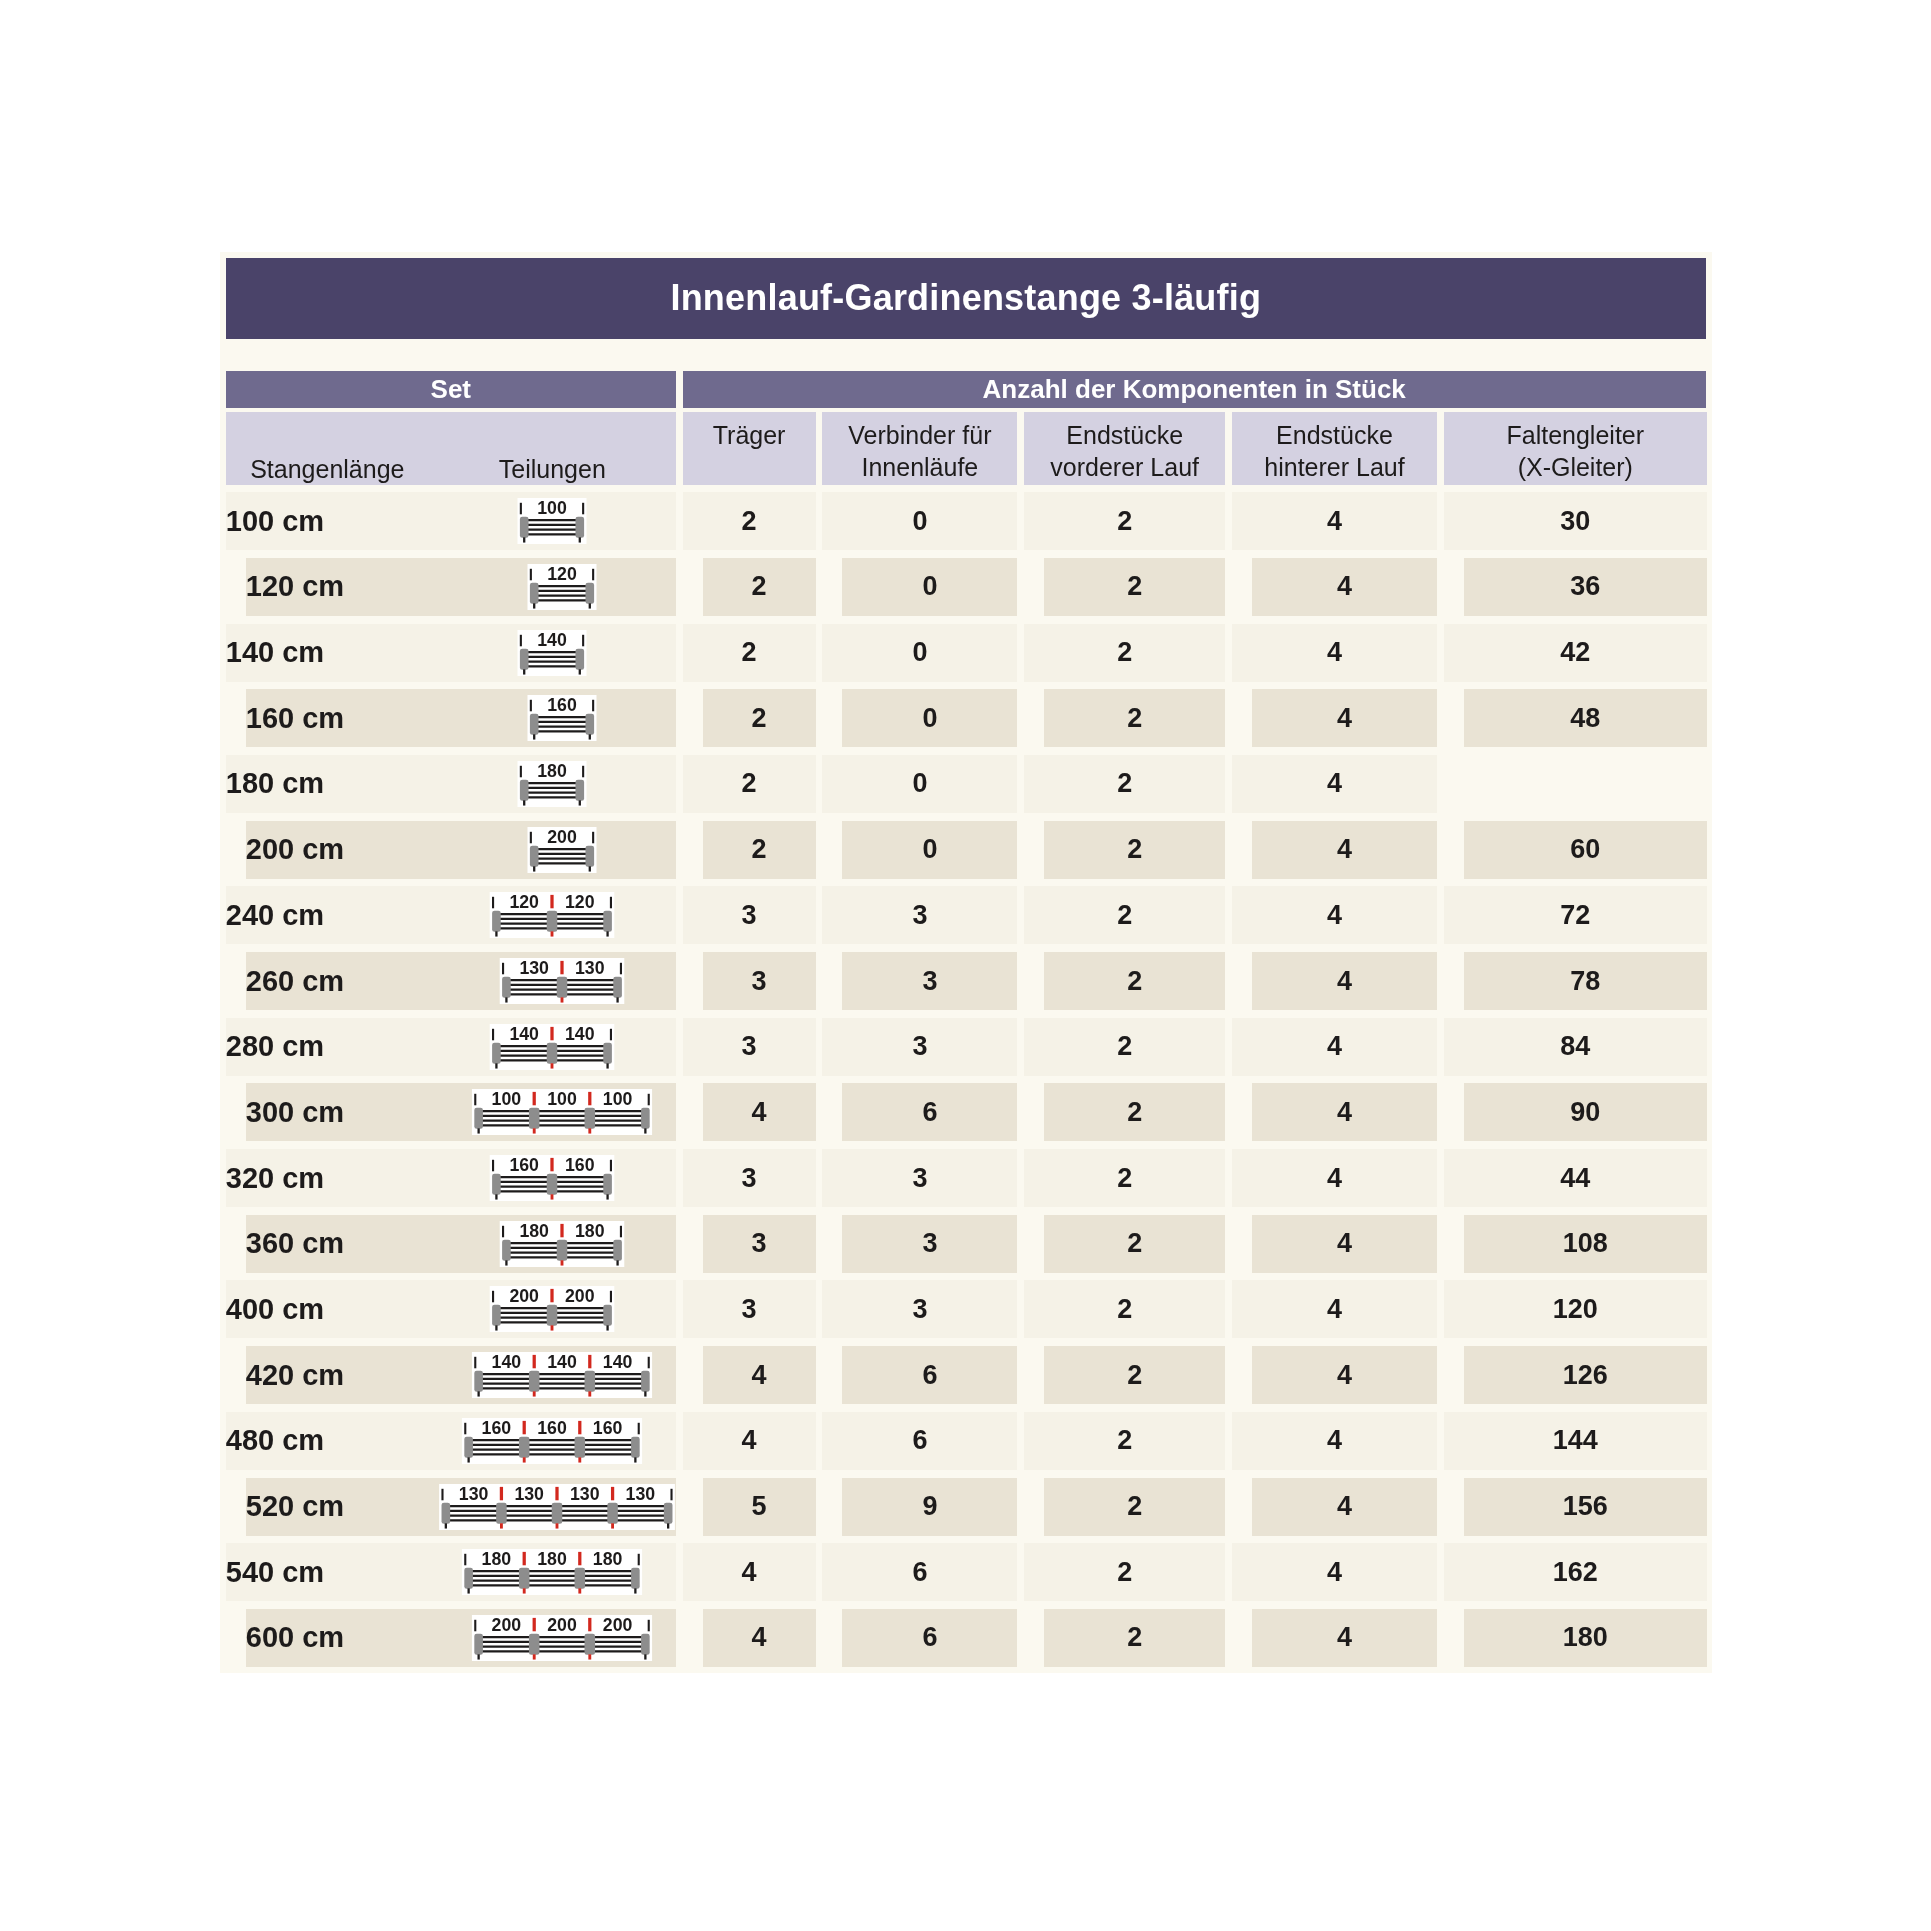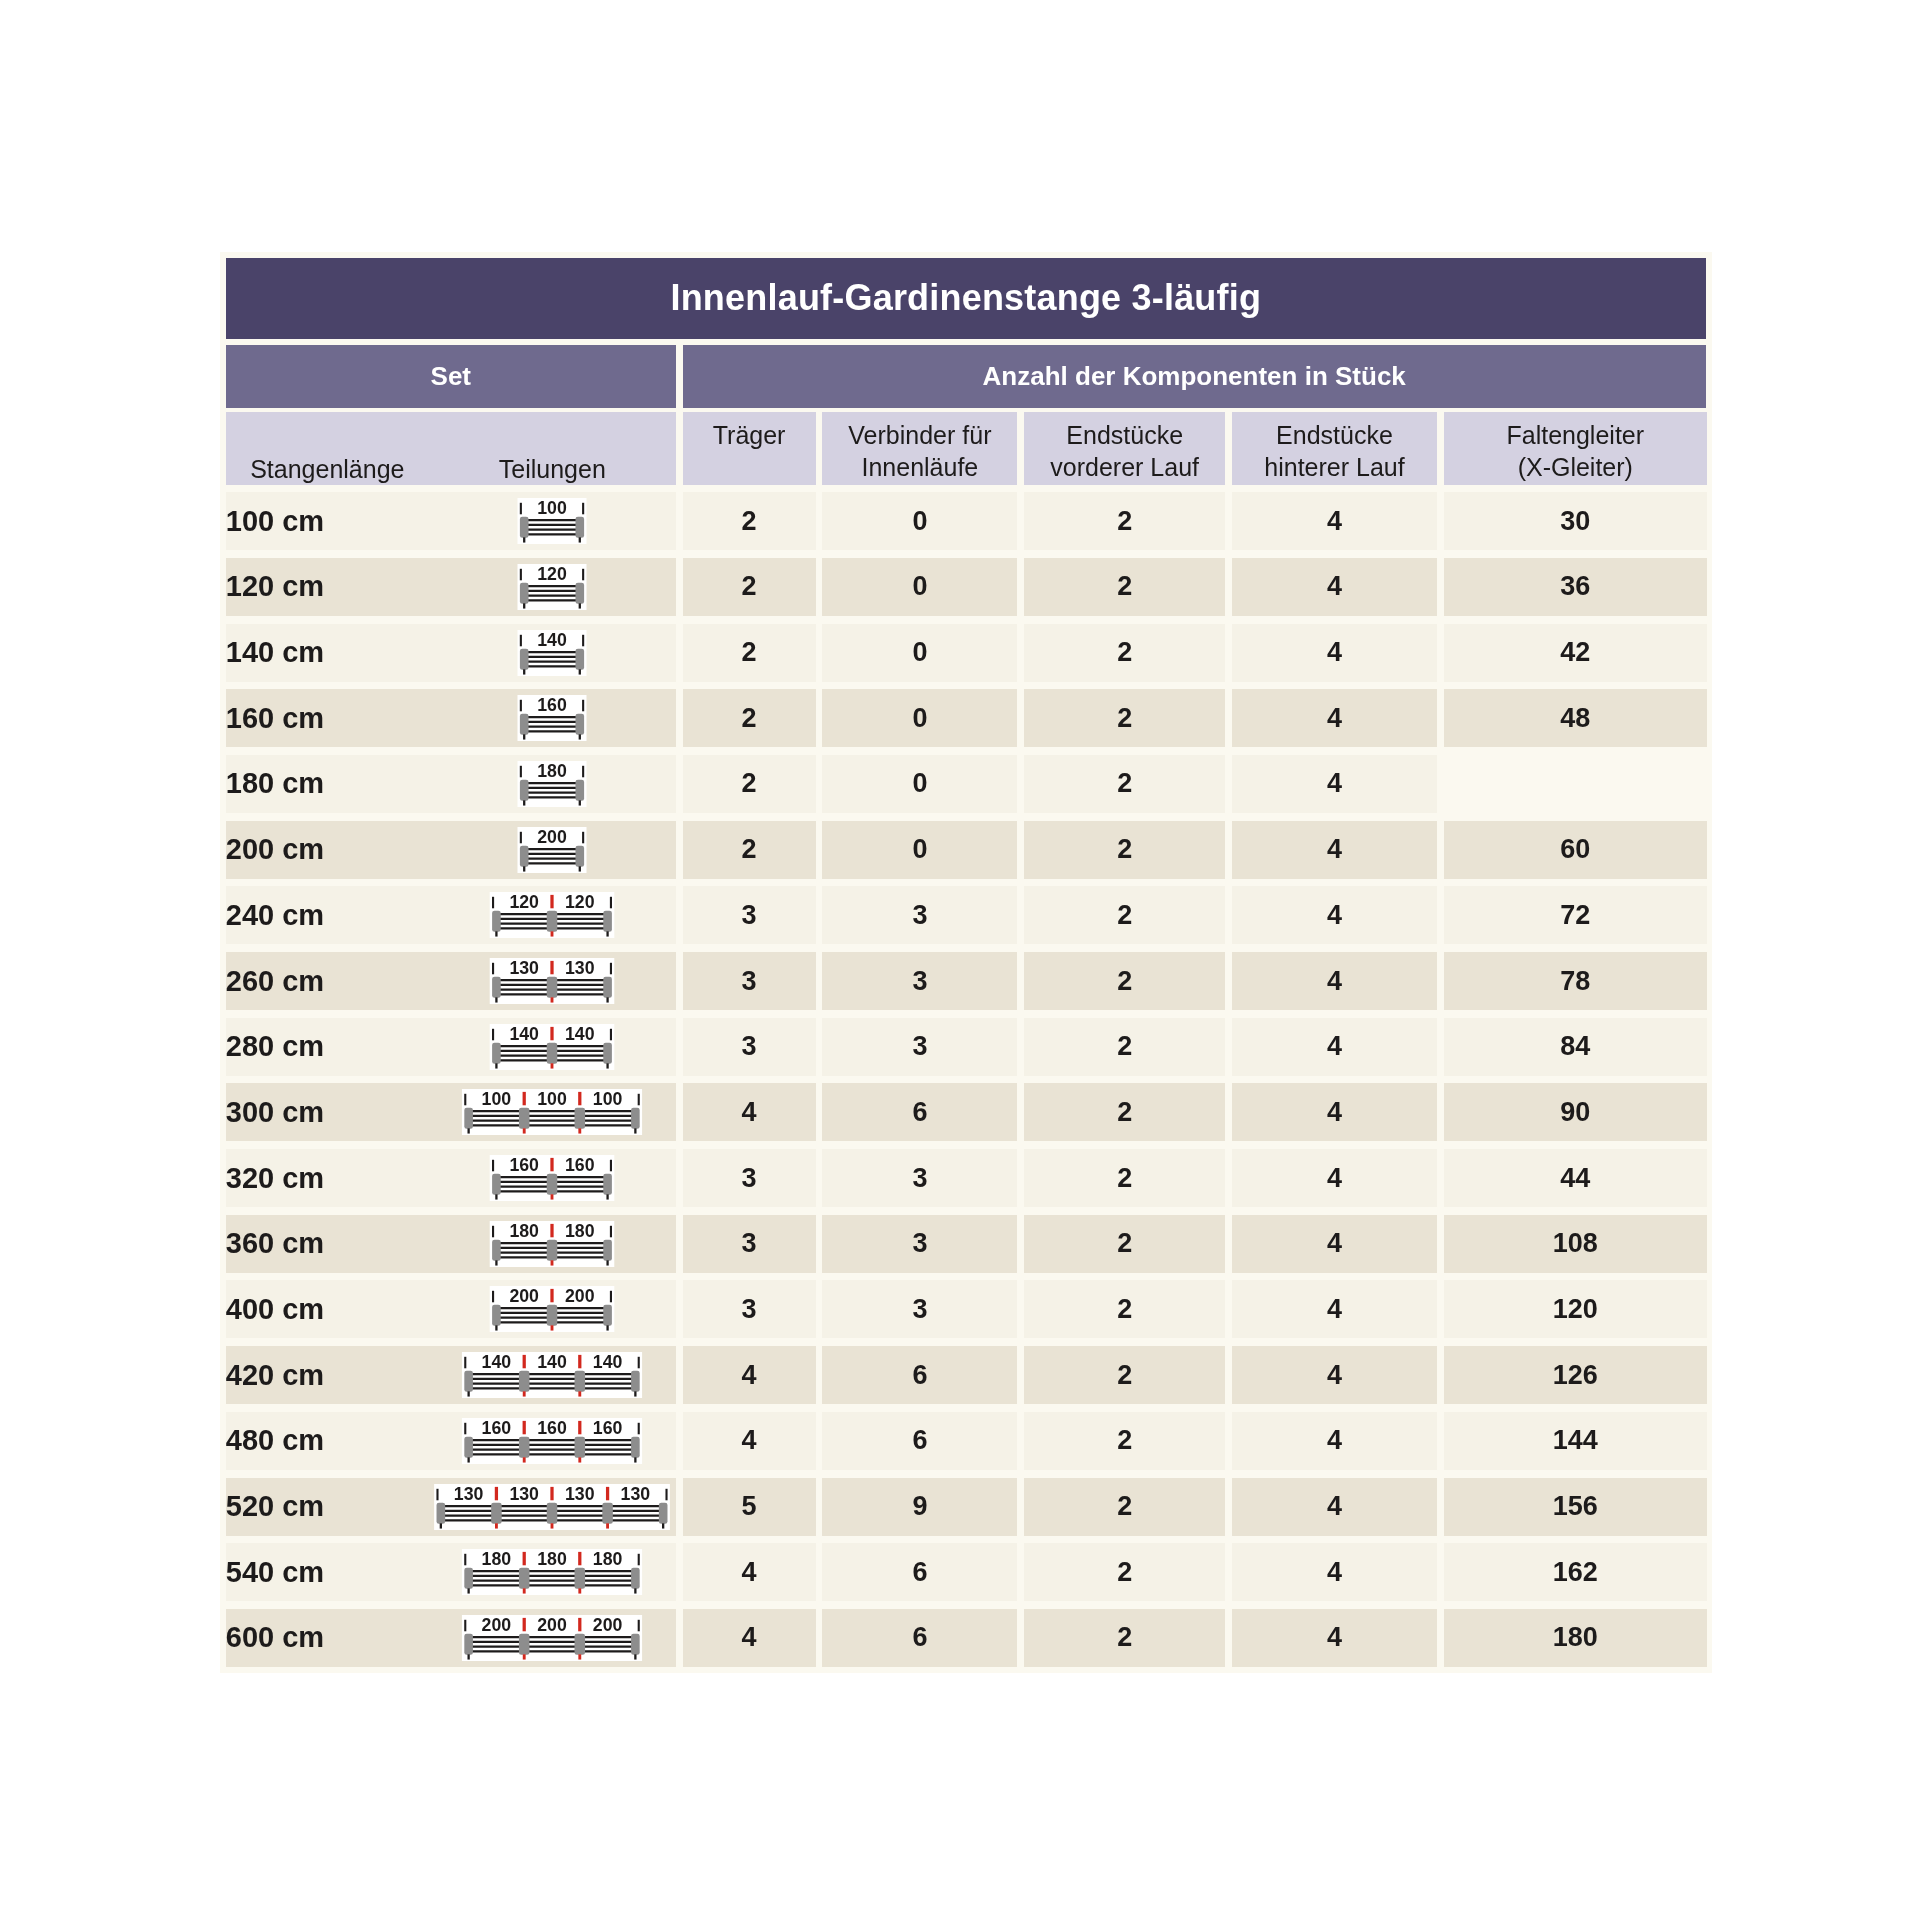--- a/index.html
+++ b/index.html
@@ -38,25 +38,25 @@
     margin-bottom:5.8px;
     letter-spacing:0.2px;
   }
   .subheader{
     display:grid;
     grid-template-columns:450px 1fr;
     column-gap:6.8px;
     margin-bottom:4.8px;
   }
   .subheader > div{
-    height:63px;
+    height:37px;
     background:var(--group-bar);
     color:var(--text-light);
     font-size:26px;font-weight:bold;
-    display:flex;align-items:center;justify-content:center;
+    display:flex;align-items:center;justify-content:center;margin-top:26px;
   }
   .grid{
     display:grid;
     grid-template-columns:450px 133px 195px 201px 205px 263px;
     column-gap:6.8px;
   }
   .colheader{margin-bottom:6.8px;}
   .colheader .ch{
     background:var(--col-header-bg);
     min-height:73px;
@@ -74,21 +74,21 @@
   .row{
     height:58px;
     margin-bottom:7.7px;
   }
   .row:last-child{margin-bottom:0;}
   .row .cell{
     display:flex;align-items:center;justify-content:center;
     font-size:27px;font-weight:bold;
   }
   .row.light .cell{background:var(--row-light);}
-  .row.dark .cell{background:var(--row-dark);}
+  .row.dark .cell{background:var(--row-dark);margin-left:20px;}
   .set-cell{justify-content:flex-start !important;}
   .set-cell .len{
     width:203px;text-align:left;
     font-size:29px;font-weight:bold;
     display:inline-block;
   }
   .set-cell .icon-wrap{
     flex:1;display:flex;align-items:center;justify-content:center;
   }
   .icon-wrap svg{display:block;}

